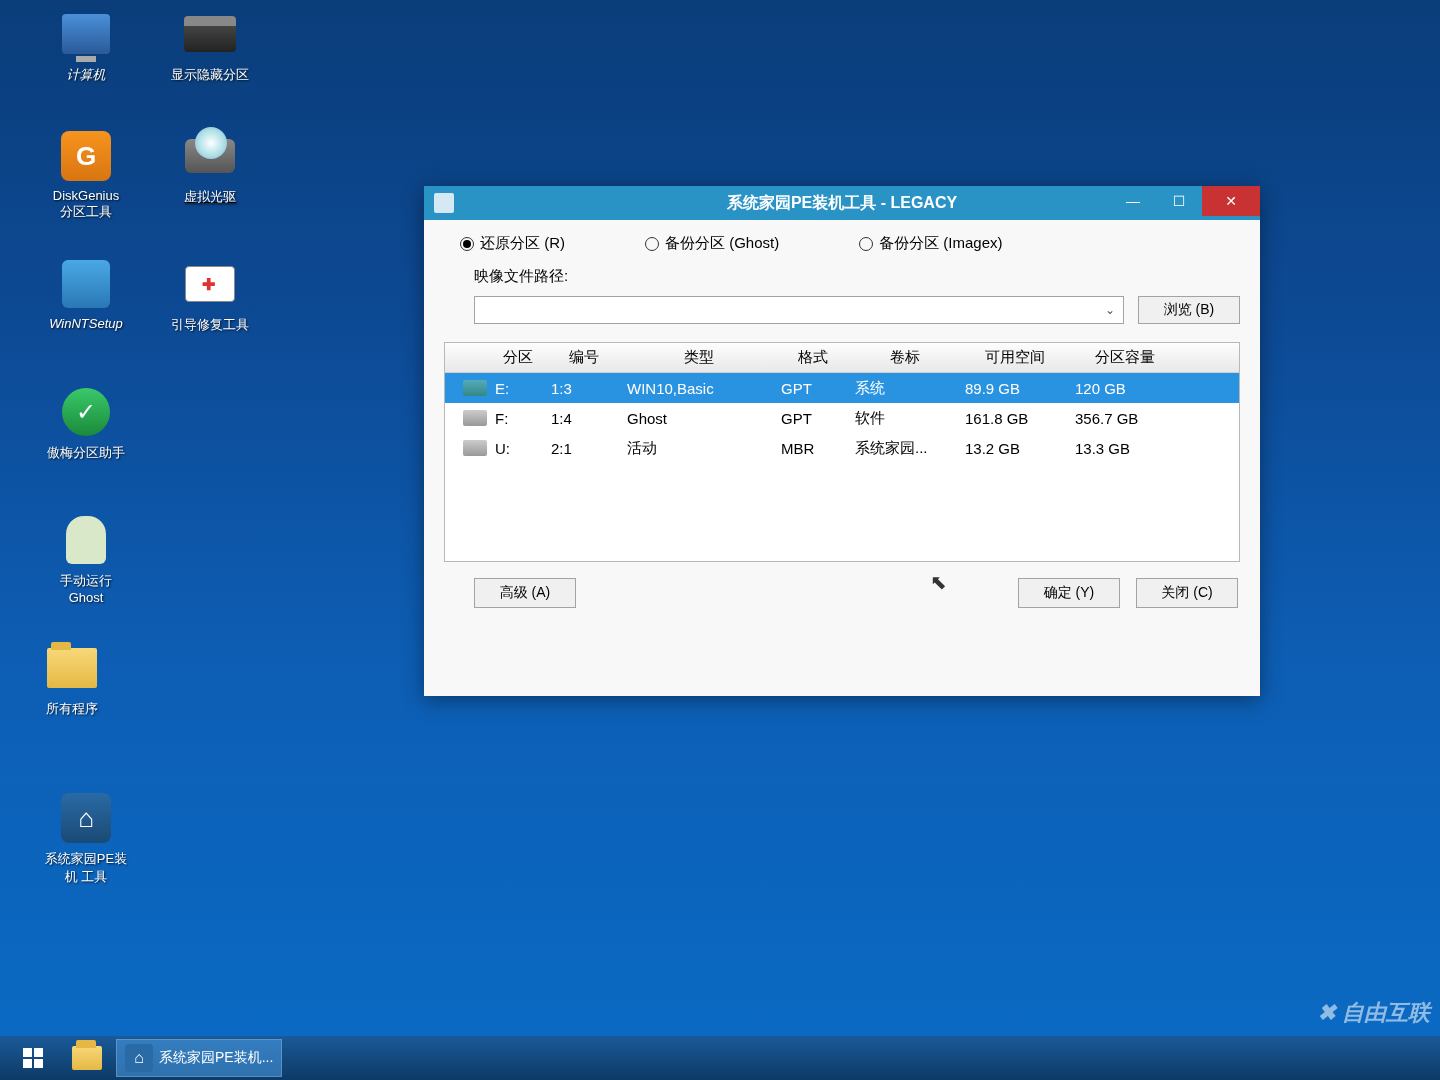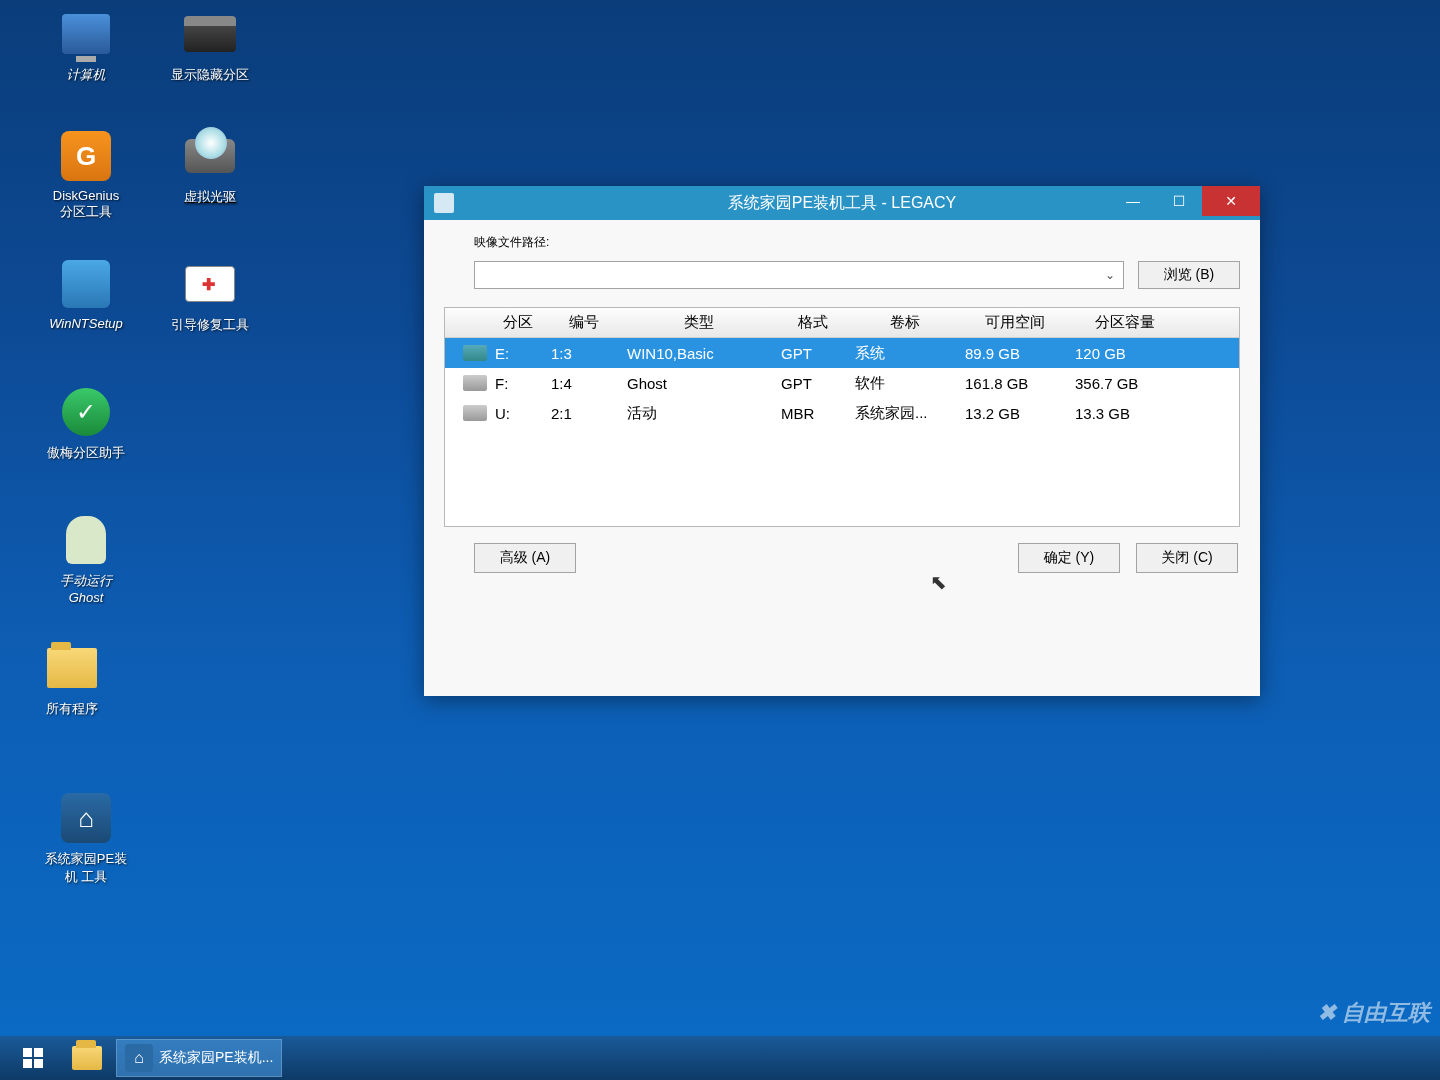--- a/index.html
+++ b/index.html
@@ -62,20 +62,21 @@
     .titlebar-icon {
       width: 20px;
       height: 20px;
       margin-left: 10px;
     }
     .titlebar-title {
       position: absolute;
       left: 0; right: 0;
       text-align: center;
       font-size: 16px;
+      font-weight: bold;
     }
     .titlebar-controls {
       position: absolute;
       right: 0;
       top: 0;
       display: flex;
       height: 100%;
     }
     .titlebar-btn {
       width: 46px;
@@ -123,21 +124,21 @@
     }
     .radio-circle.selected::after {
       content: '';
       width: 8px;
       height: 8px;
       background: #000;
       border-radius: 50%;
     }
     
     .path-label {
-      font-size: 12px;
+      font-size: 15px;
       padding-left: 30px;
       margin-bottom: 10px;
     }
     .path-row {
       display: flex;
       gap: 14px;
       padding-left: 30px;
       margin-bottom: 18px;
     }
     .path-input {
@@ -370,21 +371,21 @@
       <div class="ico-box"></div>
     </div>
   <div class="icon-label">引导修复工具</div>
 </div>
 <div class="desktop-icon" style="left:36px; top:384px;">
   <div class="icon-img">
       <div class="ico-green">✓</div>
     </div>
   <div class="icon-label">傲梅分区助手</div>
 </div>
-<div class="desktop-icon" style="left:36px; top:512px;font-style:italic;">
+<div class="desktop-icon" style="left:36px; top:512px;">
   <div class="icon-img">
       <div class="ico-ghost"></div>
     </div>
   <div class="icon-label" style="white-space:pre-line">手动运行
 Ghost</div>
 </div>
 <div class="desktop-icon" style="left:22px; top:640px;">
   <div class="icon-img">
       <div class="ico-folder"></div>
     </div>
@@ -407,20 +408,34 @@
     </div>
     <div class="titlebar-title">系统家园PE装机工具 - LEGACY</div>
     <div class="titlebar-controls">
       <div class="titlebar-btn">—</div>
       <div class="titlebar-btn">☐</div>
       <div class="titlebar-btn close">✕</div>
     </div>
   </div>
 
   <div class="window-body">
+    <div class="radio-row">
+      <div class="radio-option">
+        <span class="radio-circle selected"></span>
+        <span>还原分区 (R)</span>
+      </div>
+      <div class="radio-option">
+        <span class="radio-circle"></span>
+        <span>备份分区 (Ghost)</span>
+      </div>
+      <div class="radio-option">
+        <span class="radio-circle"></span>
+        <span>备份分区 (Imagex)</span>
+      </div>
+    </div>
 
     <div class="path-label">映像文件路径:</div>
     <div class="path-row">
       <div class="path-input">
         <span class="path-input-chevron">⌄</span>
       </div>
       <button class="browse-btn">浏览 (B)</button>
     </div>
 
     <div class="table-container">

